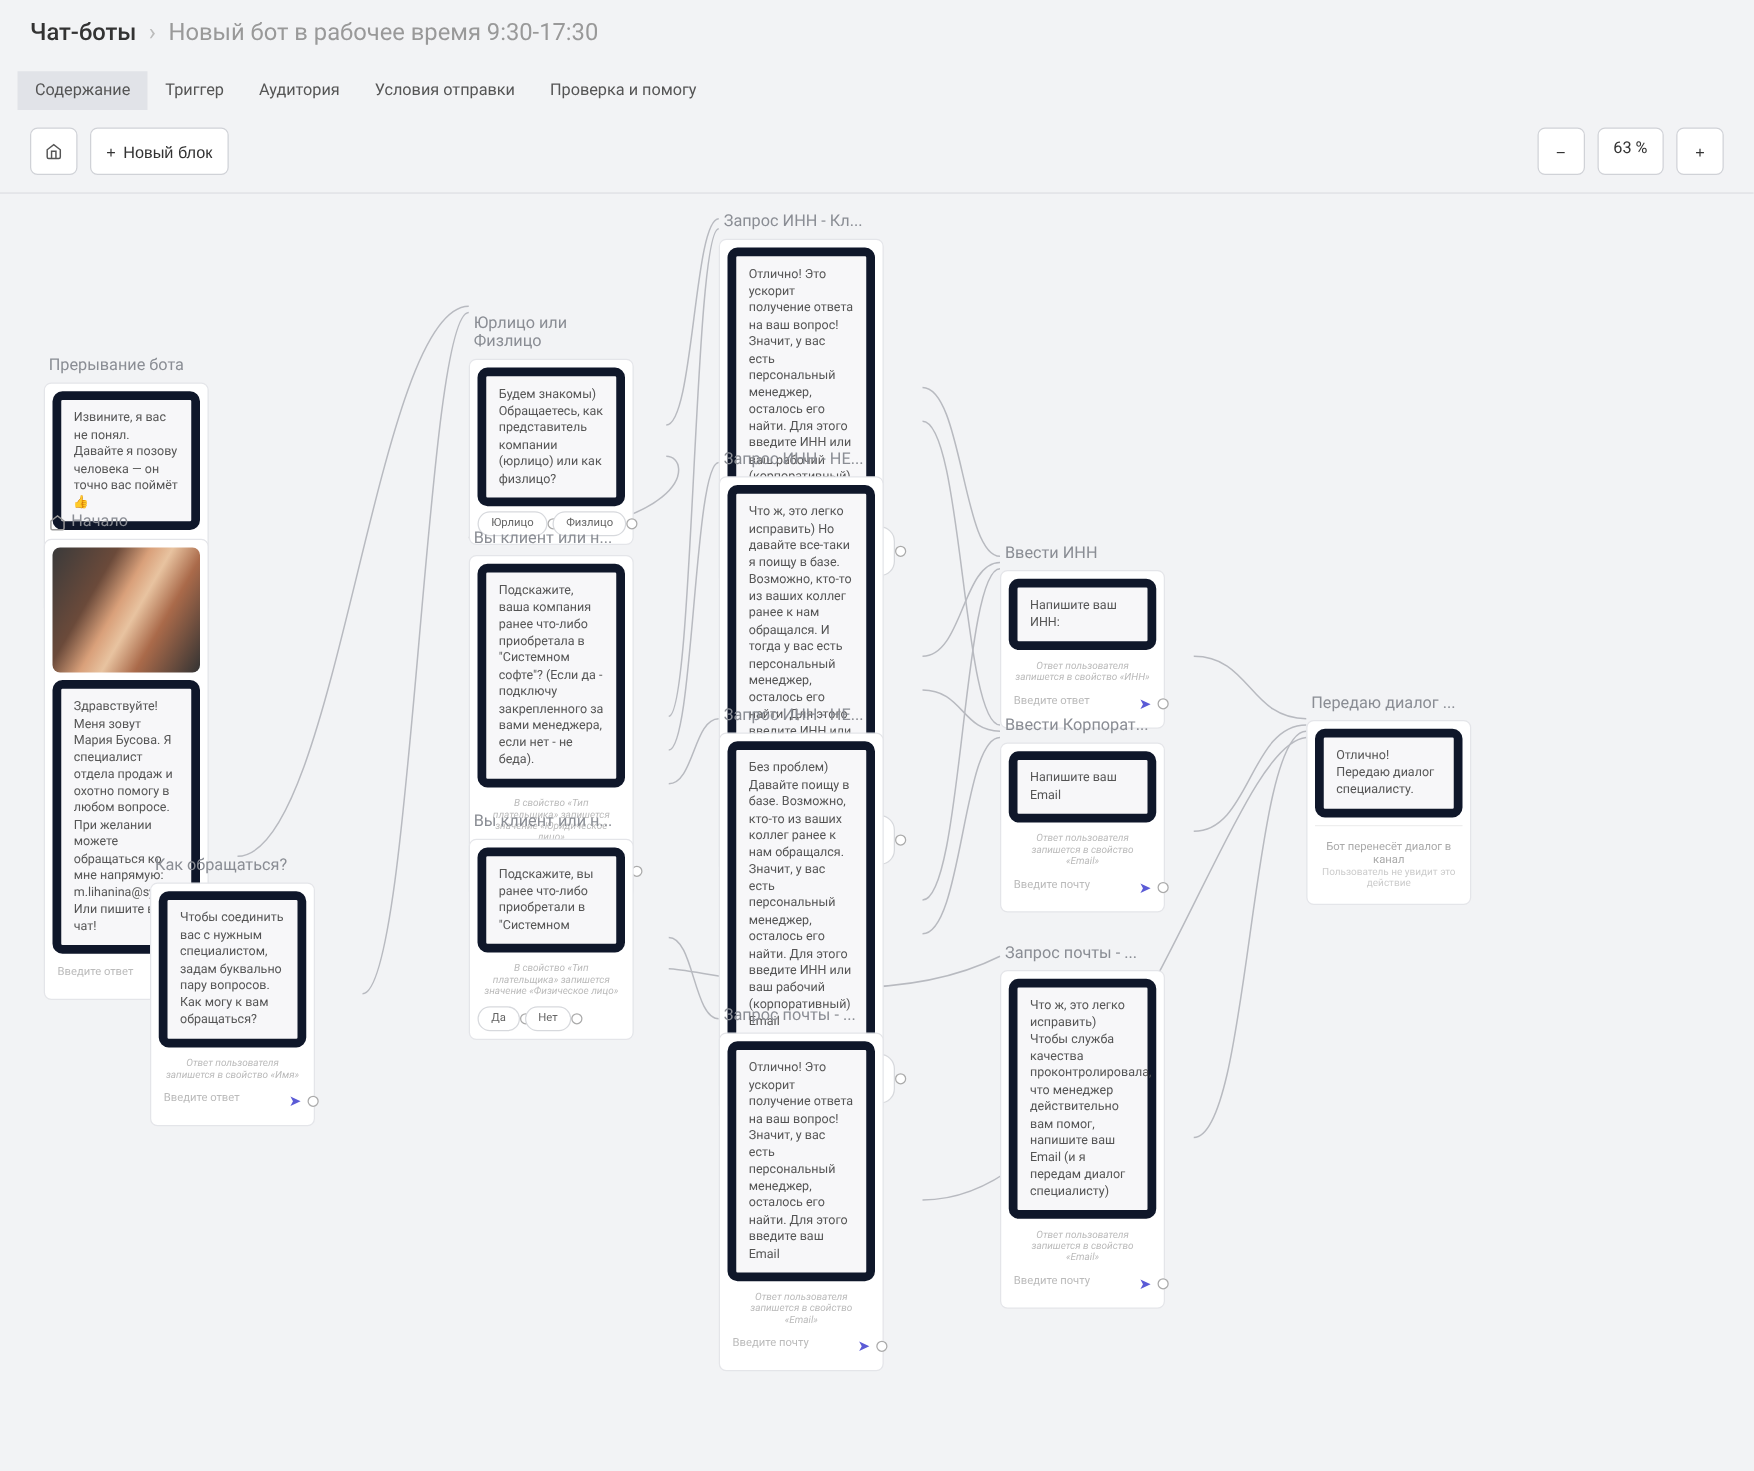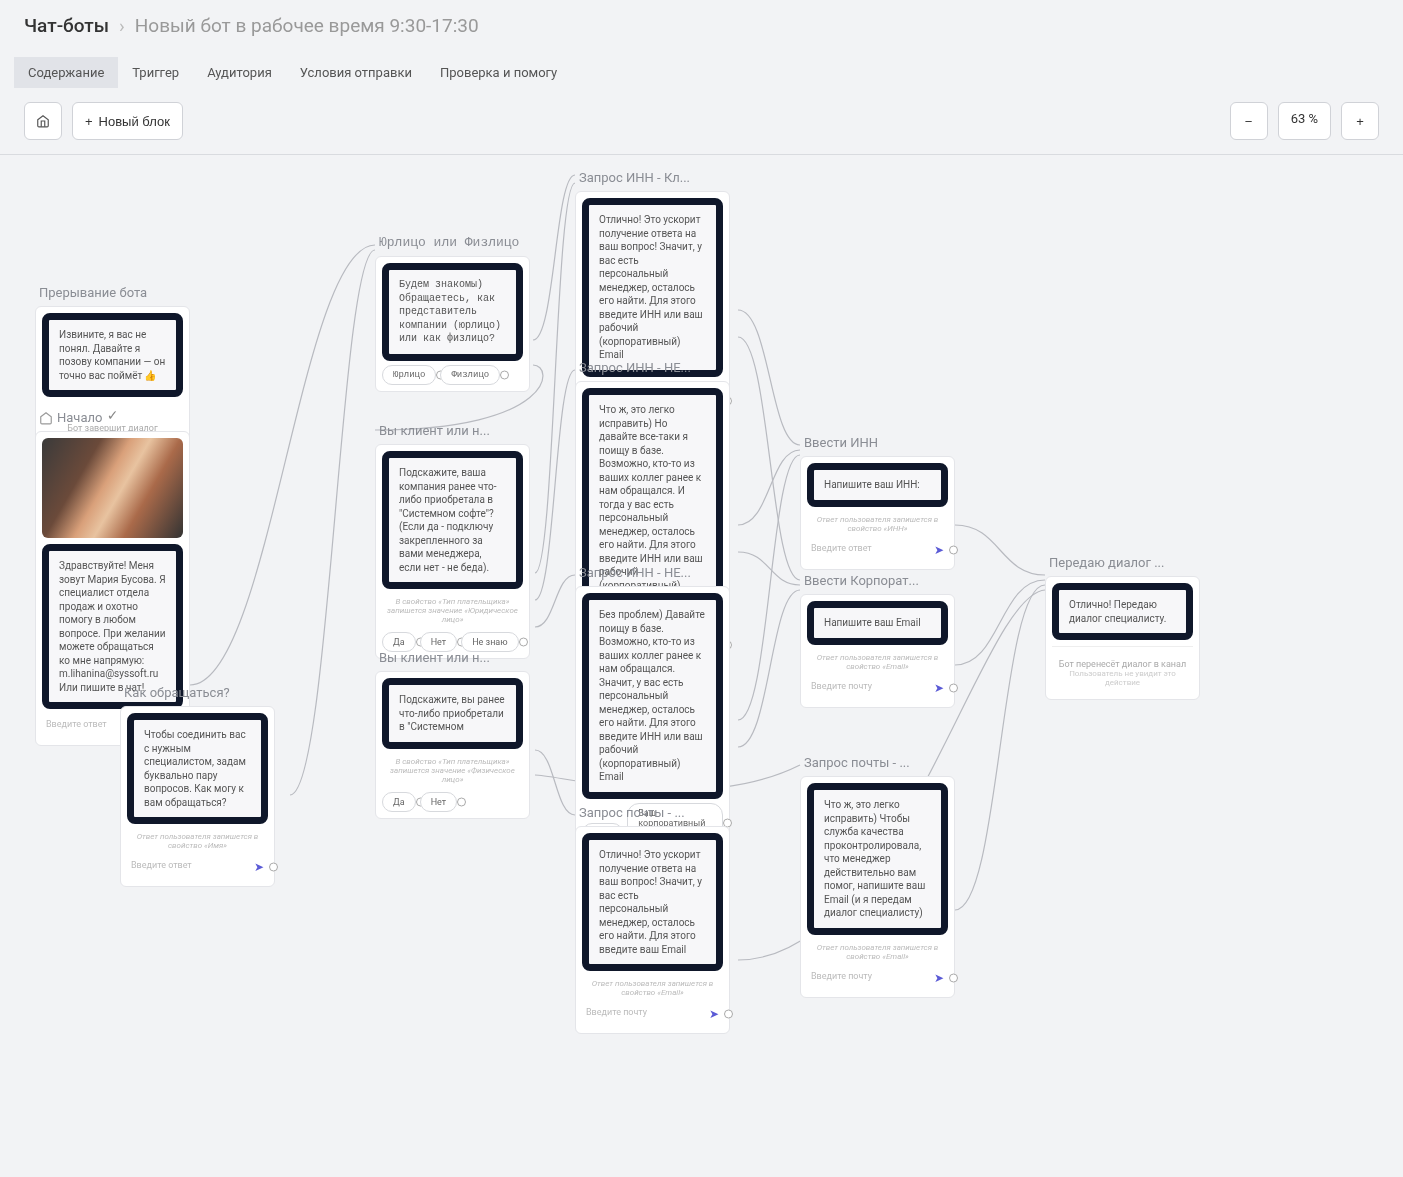--- a/index.html
+++ b/index.html
@@ -12,21 +12,21 @@
   .tabs { display: flex; gap: 0; padding: 10px 14px 0; }
   .tab { padding: 8px 14px; cursor: pointer; color: #555; border-radius: 0; font-size: 13px; }
   .tab.active { background: #e1e3e8; }
   .toolbar { display: flex; justify-content: space-between; align-items: center; padding: 14px 24px; border-bottom: 1px solid #d9dbdf; }
   .toolbar-left, .toolbar-right { display: flex; gap: 10px; }
   .btn { border: 1px solid #d0d2d7; background: #fff; border-radius: 6px; padding: 8px 12px; cursor: pointer; display: flex; align-items: center; gap: 6px; font-size: 13px; color: #333; }
   .btn.icon-only { width: 38px; height: 38px; justify-content: center; padding: 0; }
   .zoom-pct { border: 1px solid #d0d2d7; background: #fff; border-radius: 6px; padding: 8px 12px; font-size: 13px; }
   .canvas { position: relative; height: 1000px; background: #f2f3f5; overflow: hidden; }
   .canvas svg.edges { position: absolute; inset: 0; width: 100%; height: 100%; pointer-events: none; }
-  .node { position: absolute; width: 155px; }
+  .node { position: absolute; width: 132px; }
   .node-title { font-size: 13px; color: #8a8d94; margin-bottom: 6px; padding-left: 4px; display: flex; align-items: center; gap: 4px; }
   .msg { background: #f7f7f9; border: 7px solid #0f172a; border-radius: 8px; padding: 8px 10px; font-size: 10px; line-height: 1.35; color: #555; margin-bottom: 4px; }
   .action { font-size: 9px; color: #aaa; text-align: center; padding: 6px 4px; }
   .action .icon { font-size: 14px; color: #888; display: block; }
   .opts { display: flex; flex-direction: row; align-items: flex-end; gap: 4px; margin-top: 4px; }
   .opt { border: 1px solid #d7d9dd; background: #fff; border-radius: 12px; padding: 4px 10px; font-size: 9px; color: #666; position: relative; }
   .opt::after, .input-row::after { content: ''; position: absolute; right: -10px; top: 50%; transform: translateY(-50%); width: 7px; height: 7px; border: 1px solid #aaa; border-radius: 50%; background: #fff; }
   .meta { font-size: 8px; color: #bbb; text-align: center; padding: 4px; font-style: italic; }
   .img-ph { width: 100%; height: 100px; background: linear-gradient(120deg, #3a3a3a 0%, #6b4a3a 30%, #d9a07a 45%, #e8c3a0 55%, #aa6a4a 70%, #333 100%); border-radius: 6px; margin-bottom: 6px; }
   .input-row { display: flex; justify-content: space-between; align-items: flex-start; padding: 6px 4px; font-size: 9px; color: #bbb; position: relative; }
@@ -100,21 +100,21 @@
       <path d="M955 370 C 1000 370, 1000 420, 1045 420"></path>
       <path d="M955 510 C 1000 510, 1000 425, 1045 425"></path>
       <path d="M955 755 C 1000 755, 1000 430, 1045 430"></path>
       <path d="M738 805 C 900 805, 980 440, 1045 435"></path>
     </g>
   </svg>
 
   <div class="node" style="left:35px; top:130px;">
     <div class="node-title">Прерывание бота</div>
     <div class="container">
-      <div class="msg">Извините, я вас не понял. Давайте я позову компании — он точно вас поймёт 👍</div>
+      <div class="msg">Извините, я вас не понял. Давайте я позову человека — он точно вас поймёт 👍</div>
       <div class="action">
         <span class="icon">✓</span>
         <div>Бот завершит диалог</div>
         <div style="color:#ccc; font-size:8px;">Пользователь не увидит это действие</div>
       </div>
     </div>
   </div>
 
   <div class="node" style="left:35px; top:255px;">
     <div class="node-title">
@@ -142,21 +142,21 @@
     <div class="container">
       <div class="msg">Чтобы соединить вас с нужным специалистом, задам буквально пару вопросов. Как могу к вам обращаться?</div>
       <div class="meta">Ответ пользователя запишется в свойство «Имя»</div>
       <div class="input-row">
         <span>Введите ответ</span>
           <span class="send">➤</span>
       </div>
     </div>
   </div>
 
-  <div class="node" style="left:375px; top:80px;font-family:Liberation Mono, monospace;">
+  <div class="node" style="left:375px; top:96px;">
     <div class="node-title">Юрлицо или Физлицо</div>
     <div class="container">
       <div class="msg">Будем знакомы)
 Обращаетесь, как представитель компании (юрлицо) или как физлицо?</div>
       <div class="opts">
         <div class="opt">Юрлицо</div>
         <div class="opt">Физлицо</div>
       </div>
     </div>
   </div>

